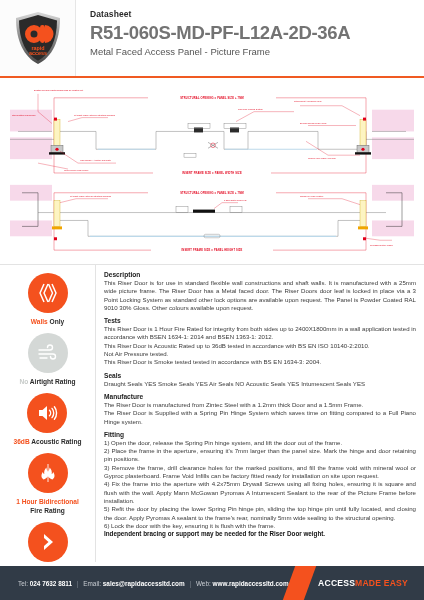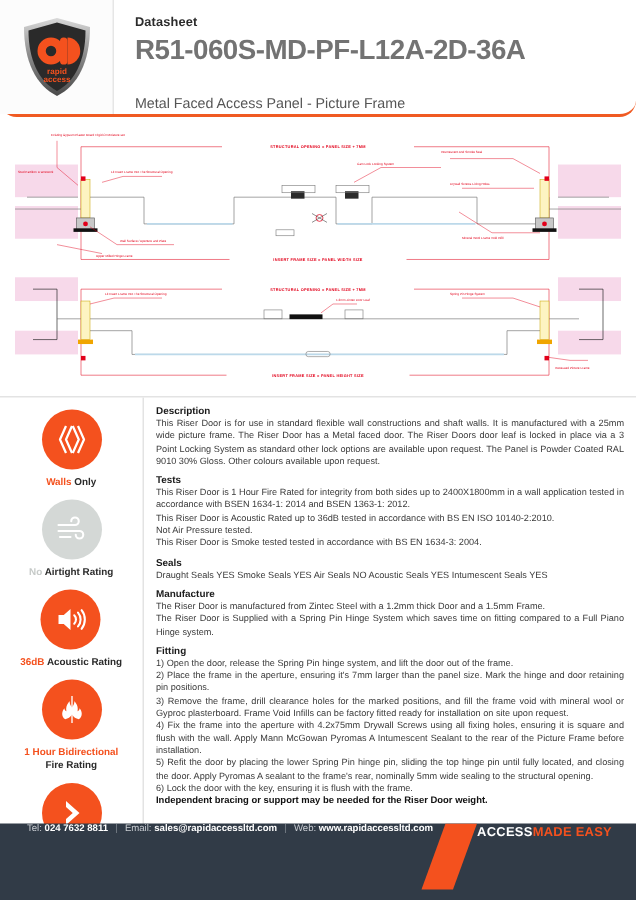--- a/index.html
+++ b/index.html
@@ -9,41 +9,40 @@
     font-family: "Liberation Sans", sans-serif;
     overflow: hidden;
   }
   .page { position: relative; width: 424px; height: 600px; background:#fff; }
 
   
   .header {
     display: flex; align-items: stretch;
     height: 78px; background: #ffffff;
     border-bottom: 2px solid #f05a22;
-    border-radius: 11px;
   }
   .logo-cell {
     width: 76px; min-width: 76px;
     display: flex; align-items: center; justify-content: center;
     border-right: 1px solid #e6e6e6;
     background: #fcfcfc;
   }
   .logo-shield { width: 48px; height: 54px; display:block; }
   .title-cell { flex: 1; padding: 9px 0 0 14px; }
   .ds-label {
     font-size: 8.5px; font-weight: bold; color: #2b2b2b;
     letter-spacing: .1px; line-height: 11px;
   }
   .ds-code {
     font-size: 18.5px; font-weight: bold; color: #737373;
     letter-spacing: -.35px; line-height: 24px; margin-top: 1px;
     white-space: nowrap;
   }
   .ds-sub {
-    font-size: 9.5px; color: #555; line-height: 14px; margin-top: 18px;
+    font-size: 9.5px; color: #555; line-height: 14px; margin-top: 0;
   }
 
   
   .drawing-wrap {
     position: relative; height: 186px; margin: 0;
     background: #ffffff; padding: 4px 8px 2px 8px;
   }
   .drawing-wrap svg { display:block; width: 100%; height: 100%; }
   .dwg-txt { font-family: "Liberation Sans", sans-serif; font-size: 2.1px; fill:#e2001a; }
   .dwg-txt-b { font-family: "Liberation Sans", sans-serif; font-size: 2.6px; fill:#e2001a; font-weight:bold; letter-spacing:.18px;}
@@ -85,22 +84,22 @@
   .sec-h:first-child { margin-top: 0; }
   .sec-p {
     font-size: 6.1px; line-height: 8.3px; color:#3a3a3a;
     text-align: justify;
   }
   .strong-line { font-weight: bold; color:#111; font-size: 6.3px; }
 
   
   .footer {
     position:absolute; left:0; bottom:0;
-    width:424px; height: 51px; background:#313b47;
-    display:flex; overflow:hidden;
+    width:424px; height: 34px; background:#313b47;
+    display:flex; align-items:center; overflow:hidden;
   }
   .f-contact {
     flex:1; padding-left: 18px; font-size: 6.4px; color:#c9cdd3; white-space:nowrap;
   }
   .f-contact b { color:#ffffff; }
   .f-contact .sep { color:#7d848d; padding: 0 3px; }
   .f-slash {
     width: 26px; height: 44px; background:#f4511e;
     transform: skewX(-20deg); margin-right: 8px;
   }

